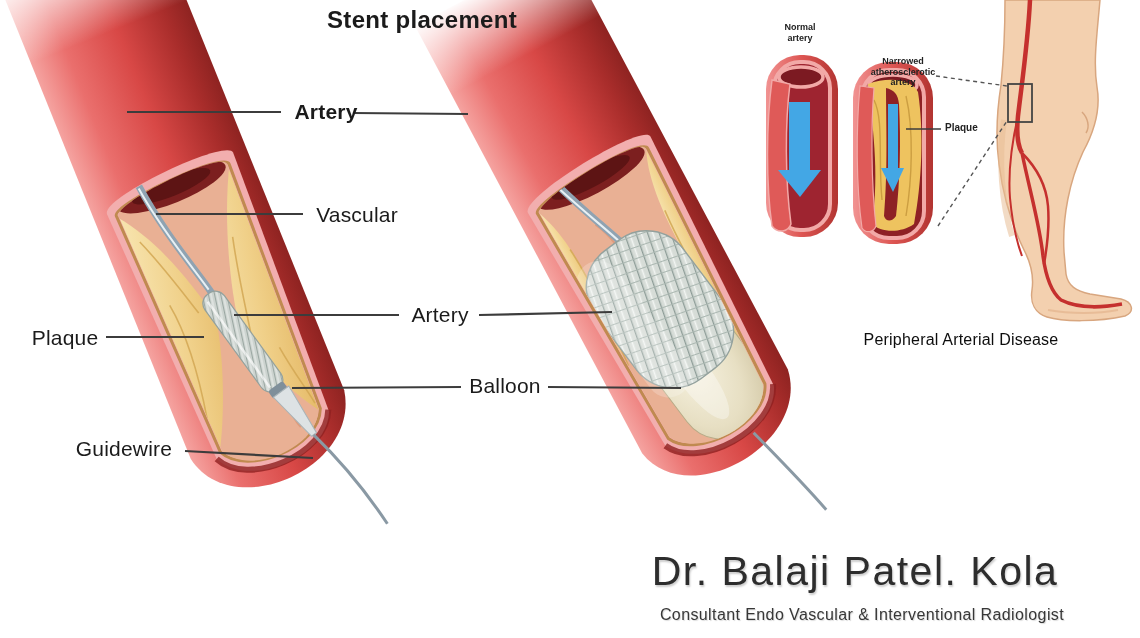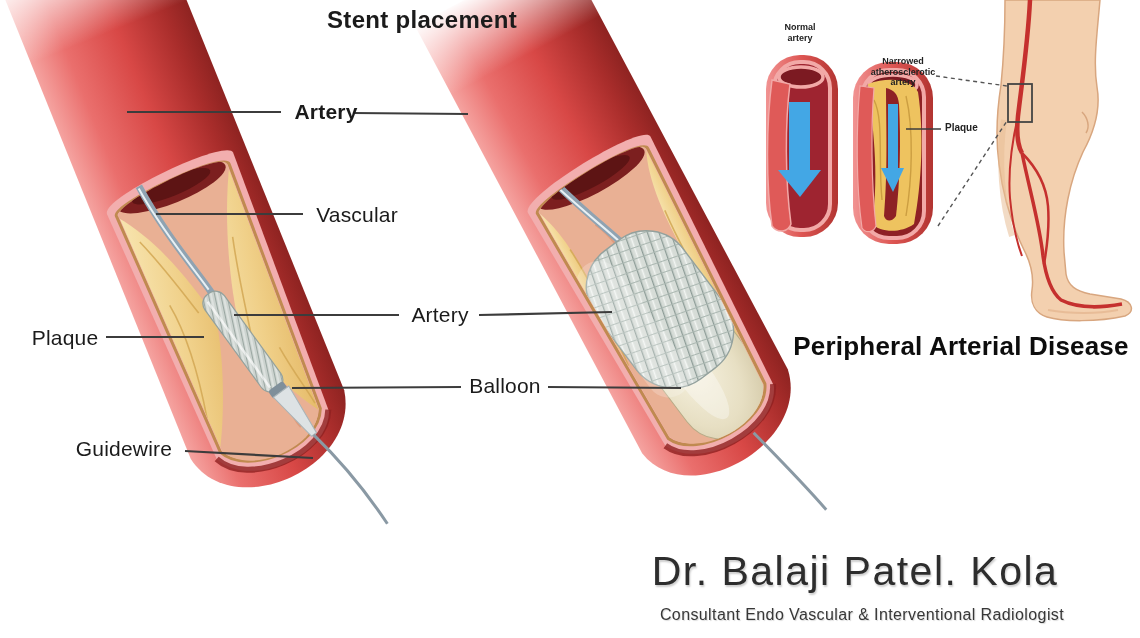--- a/index.html
+++ b/index.html
@@ -7,21 +7,21 @@
          font-family:"Liberation Sans",sans-serif;}
   svg{position:absolute;left:0;top:0;}
   .lbl{position:absolute;color:#1b1b1b;white-space:nowrap;
        font-family:"Liberation Sans",sans-serif;}
   .lbl.center{transform:translateX(-50%);}
   .title{font-size:24px;font-weight:700;letter-spacing:.3px;}
   .calloutlbl{font-size:21px;letter-spacing:.2px;}
   .insetlbl{font-size:9px;font-weight:700;line-height:1.18;text-align:center;
             white-space:normal;color:#222;}
   .insetplq{font-size:10px;font-weight:700;color:#222;}
-  .pad{font-size:26px;font-weight:700;letter-spacing:.2px;color:#0d0d0d;}
+  .pad{font-size:16px;font-weight:400;letter-spacing:.2px;color:#0d0d0d;}
   .credit-name{font-size:41px;color:#2d2d2d;letter-spacing:1.5px;
                text-shadow:1px 2px 2px rgba(0,0,0,.20);}
   .credit-title{font-size:16px;color:#373737;letter-spacing:.4px;
                 text-shadow:1px 1px 1px rgba(0,0,0,.15);}
 </style>
 </head>
 <body>
 
 <div class="stage">
 

